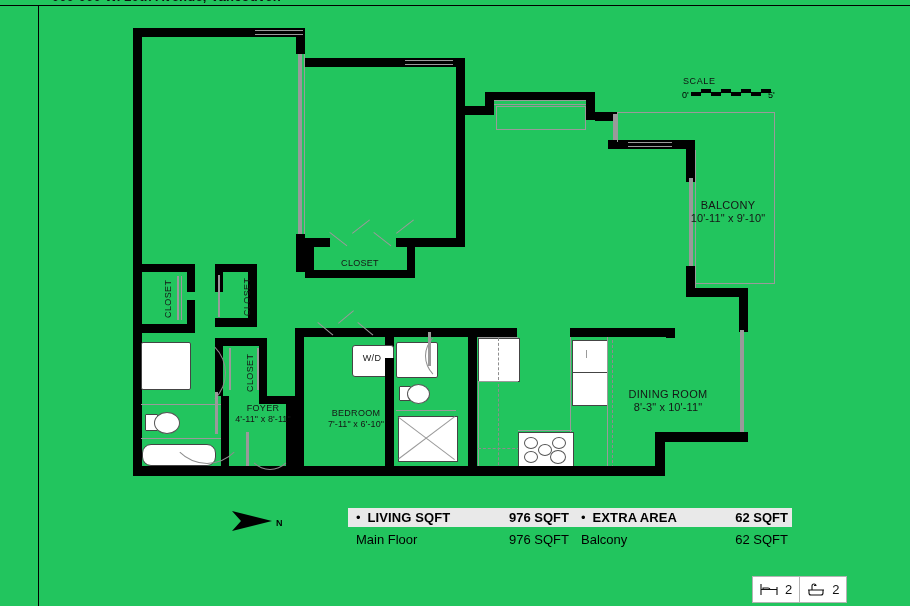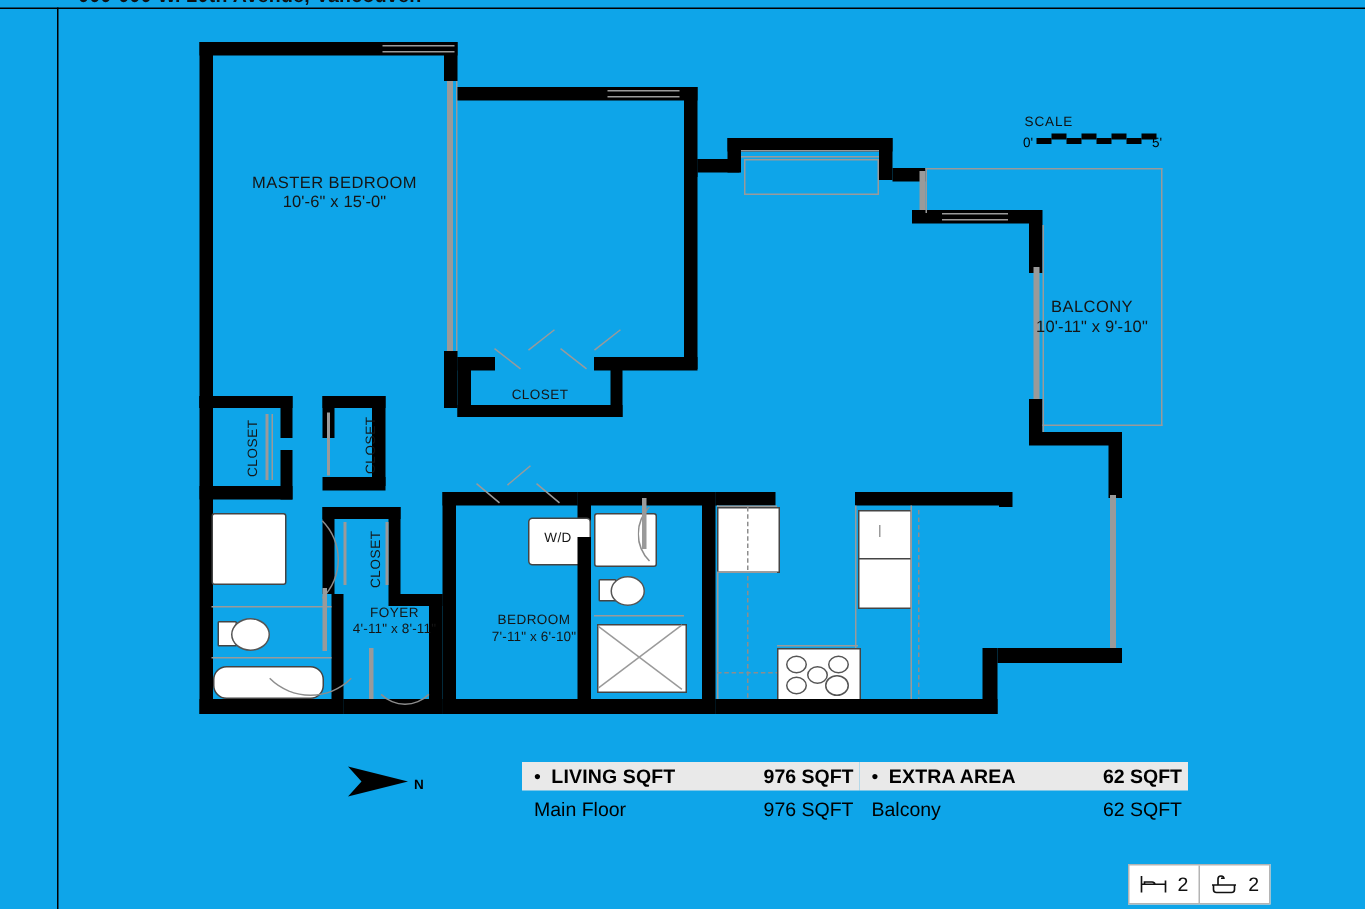--- a/index.html
+++ b/index.html
@@ -3,21 +3,21 @@
 <meta charset="utf-8">
 <style>
   html,body{margin:0;padding:0;}
   body{
     width:910px;height:606px;
     background:#ffffff;
     font-family:"Liberation Sans", sans-serif;
     overflow:hidden;
     position:relative;
   }
-  #sheet{position:absolute;inset:0;background:#0ea5e9;}
+  #sheet{position:absolute;inset:0;background:#22c55e;}
 
   
   .header-text{
     position:absolute;left:52px;top:-11px;
     font-size:13px;font-weight:bold;color:#111;
     white-space:nowrap;letter-spacing:.2px;
   }
   .header-rule{
     position:absolute;left:0;top:5px;width:910px;height:1px;background:#000;
   }
@@ -113,24 +113,20 @@
   <div class="w" style="left:133px;top:28px;width:172px;height:9px;"></div>
   <div class="w" style="left:133px;top:28px;width:9px;height:244px;"></div>
   <div class="w" style="left:296px;top:28px;width:9px;height:26px;"></div>
   <div class="gl" style="left:298px;top:54px;width:4px;height:180px;"></div>
   <div class="gl" style="left:304px;top:54px;width:1px;height:180px;"></div>
   <div class="w" style="left:296px;top:234px;width:9px;height:38px;"></div>
 
   <div class="gl" style="left:255px;top:30px;width:48px;height:1px;"></div>
   <div class="gl" style="left:255px;top:34px;width:48px;height:1px;"></div>
 
-  <div class="lbl" style="left:158px;top:116px;width:130px;">
-    <span class="n">MASTER BEDROOM</span>
-    <span class="d">10'-6" x 15'-0"</span>
-  </div>
 
   <div class="w" style="left:305px;top:58px;width:160px;height:9px;"></div>
   <div class="w" style="left:456px;top:58px;width:9px;height:60px;"></div>
   <div class="w" style="left:456px;top:106px;width:9px;height:140px;"></div>
   <div class="w" style="left:305px;top:238px;width:25px;height:9px;"></div>
   <div class="w" style="left:396px;top:238px;width:69px;height:9px;"></div>
 
   <div class="gl" style="left:405px;top:60px;width:48px;height:1px;"></div>
   <div class="gl" style="left:405px;top:64px;width:48px;height:1px;"></div>
 
@@ -282,20 +278,24 @@
   <div class="fxr" style="left:550px;top:450px;width:14px;height:12px;"></div>
   <div class="fxr" style="left:538px;top:444px;width:12px;height:10px;"></div>
   <div class="gl" style="left:518px;top:430px;width:54px;height:1px;"></div>
 
   <div class="w" style="left:666px;top:328px;width:9px;height:10px;"></div>
   <div class="gl" style="left:740px;top:330px;width:4px;height:104px;"></div>
   <div class="w" style="left:665px;top:432px;width:83px;height:10px;"></div>
   <div class="w" style="left:477px;top:466px;width:188px;height:10px;"></div>
   <div class="w" style="left:655px;top:432px;width:10px;height:44px;"></div>
 
+  <div class="lbl" style="left:616px;top:388px;width:104px;">
+    <span class="n">DINING ROOM</span>
+    <span class="d">8'-3" x 10'-11"</span>
+  </div>
 
   <div id="north">
     <svg width="46" height="24" viewBox="0 0 46 24">
       <path d="M0 2 L40 12 L0 22 L9 12 Z" fill="#000"></path>
     </svg>
     <span class="n">N</span>
   </div>
 
   <div id="legend">
     <div class="legend-row">

